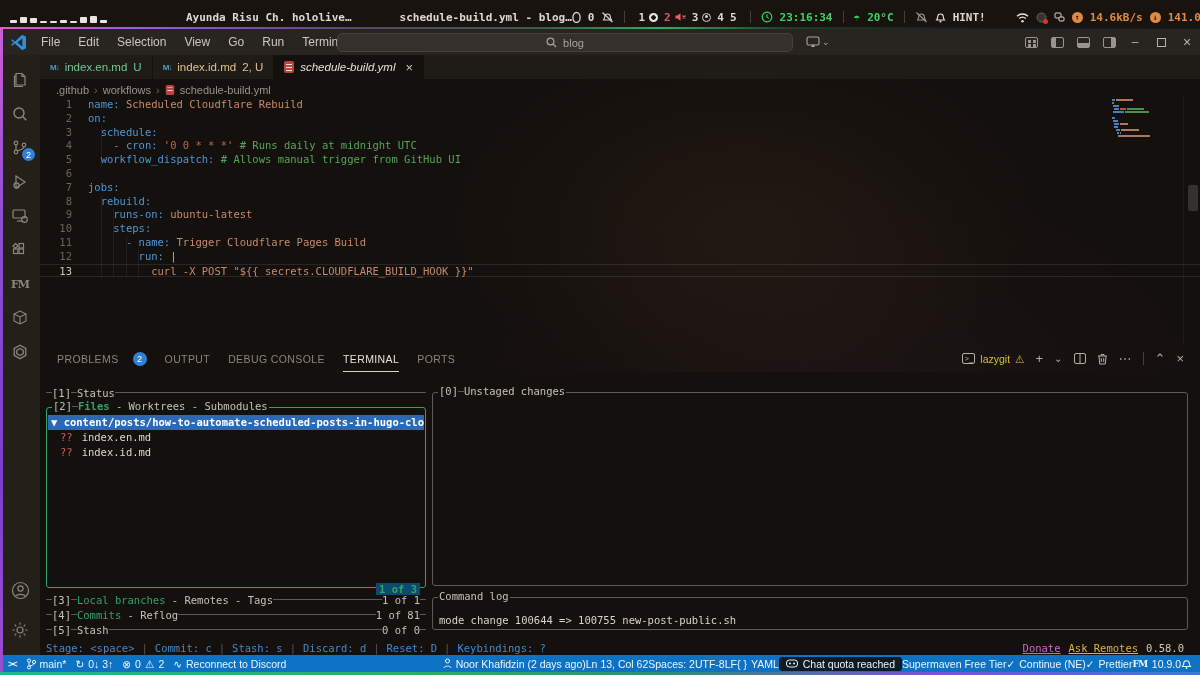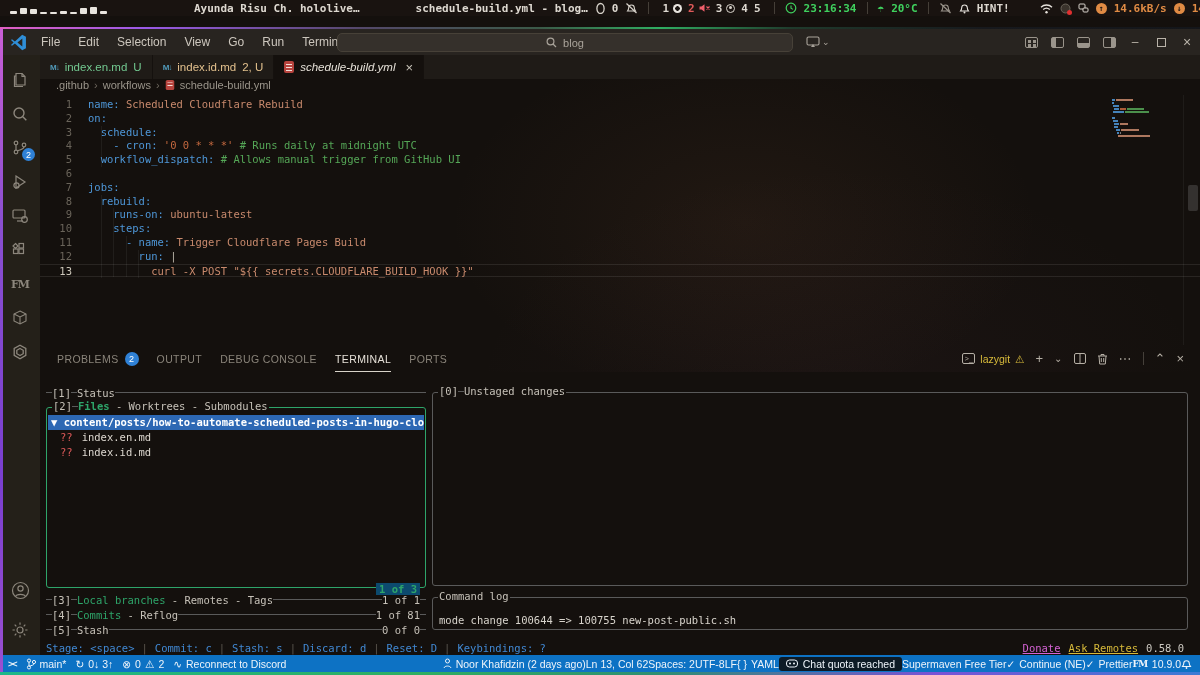--- a/index.html
+++ b/index.html
@@ -7,21 +7,21 @@
   .screen { position:relative; width:1200px; height:675px; overflow:hidden;
     background:#14100d;
     background-image:
       radial-gradient(420px 260px at 62% 33%, rgba(150,95,60,.10), transparent 70%),
       radial-gradient(520px 320px at 70% 58%, rgba(120,70,95,.07), transparent 70%);
   }
   svg { display:block; }
 
   
   .sysbar { position:absolute; left:0; top:0; width:1200px; height:16px; background:#191310;
-    display:flex; align-items:center; padding:8px 10px; gap:8px;
+    display:flex; align-items:center; padding:17px 10px; 
     font-family:"DejaVu Sans Mono", monospace; font-size:11px; font-weight:bold; color:#ddd8d0; }
   .viz { display:flex; align-items:flex-end; gap:3px; height:12px; width:150px; flex:none; }
   .viz span { width:7px; background:#e8e4de; border-radius:1px; }
   .sys-media { margin-left:26px; white-space:nowrap; }
   .sys-win { margin-left:48px; white-space:nowrap; }
   .sys-right { margin-left:auto; display:flex; align-items:center; gap:7px; white-space:nowrap; }
   .sep-v { width:1px; height:12px; background:#453f38; margin:0 3px; flex:none; }
   .ws { display:inline-flex; align-items:center; gap:4px; margin:0 3px; }
   .ws-alert { color:var(--error-red); }
   .wsi-dot { width:9px; height:9px; border-radius:50%; background:radial-gradient(circle at 50% 50%, #191310 0 2px, #e8e4de 2.5px); display:inline-block; }
@@ -74,21 +74,21 @@
   .tab.active .tab-label { font-style:italic; }
   .tc-green .tab-label, .tc-green .deco { color:var(--git-green); }
   .tc-yellow .tab-label, .tc-yellow .deco { color:var(--git-yellow); }
   .md-ic { color:#519aba; font-size:8px; font-weight:bold; letter-spacing:-1px; }
   .yml-ic { width:10px; height:12px; background:#b7443e; border-radius:2px; position:relative; flex:none; }
   .yml-ic::after { content:""; position:absolute; left:2px; top:3px; width:6px; height:7px;
     background:repeating-linear-gradient(#f3ded9 0 1px, transparent 1px 3px); }
   .tab-close { margin-left:4px; color:#c9c4ba; font-size:13px; }
 
   
-  .breadcrumb { position:absolute; left:40px; top:79px; width:1160px; height:17px; display:flex; align-items:flex-start;
+  .breadcrumb { position:absolute; left:40px; top:79px; width:1160px; height:17px; display:flex; align-items:flex-end;
     gap:5px; padding-left:16px; font-size:11px; color:#9a948a; }
   .crumb-sep { color:#6e685f; }
   .yml-ic.small { transform:scale(.85); }
 
   
   .editor { position:absolute; left:40px; top:95px; width:1160px; height:250px; overflow:hidden;
     font-family:"DejaVu Sans Mono", monospace; font-size:10.5px; }
   #code-lines { padding-top:3px; position:relative; z-index:1; }
   .codeline { display:flex; height:13.8px; line-height:13.8px; white-space:pre; }
   .codeline.cur { border-top:1px solid rgba(255,255,255,.09); border-bottom:1px solid rgba(255,255,255,.09); height:13.8px; }
@@ -102,21 +102,21 @@
   .guides div { position:absolute; width:1px; background:rgba(255,255,255,.06); z-index:0; }
   .minimap { position:absolute; left:1072px; top:4px; width:68px; z-index:2; }
   .mm-row { height:2px; margin-bottom:1px; display:flex; }
   .mm-row span { height:2px; display:inline-block; opacity:.85; }
   .scrollsep { position:absolute; left:1143px; top:0; bottom:0; width:1px; background:rgba(255,255,255,.05); }
   .scrollthumb { position:absolute; right:2px; top:90px; width:10px; height:26px; background:rgba(170,170,170,.22); border-radius:2px; }
 
   
   .panelheader { position:absolute; left:40px; top:345px; width:1160px; height:27px;
     display:flex; align-items:center; padding-left:17px; font-size:10.5px; letter-spacing:.4px; color:#8a847a; }
-  .ptab { display:flex; align-items:center; gap:6px; padding:6px 0; margin-right:18px; }
+  .ptab { display:flex; align-items:center; gap:14px; padding:6px 0; margin-right:18px; }
   .ptab.active { color:#e6e1d8; box-shadow:inset 0 -1px 0 #d8d3c9; }
   .pbadge { min-width:14px; height:14px; border-radius:8px; background:#2f81d6; color:#fff; font-size:9px;
     display:flex; align-items:center; justify-content:center; letter-spacing:0; }
   .pctrls { margin-left:auto; display:flex; align-items:center; gap:11px; padding-right:16px; color:#b5afa5; letter-spacing:0; }
   .term-chip { display:flex; align-items:center; gap:5px; color:var(--warn-yellow); }
   .term-ic { width:13px; height:11px; border:1px solid #b5afa5; border-radius:2px; font-size:7px; color:#b5afa5;
     display:flex; align-items:center; justify-content:center; }
   .pico { font-size:13px; line-height:1; }
   .psep { width:1px; height:13px; background:#45403a; }
 

